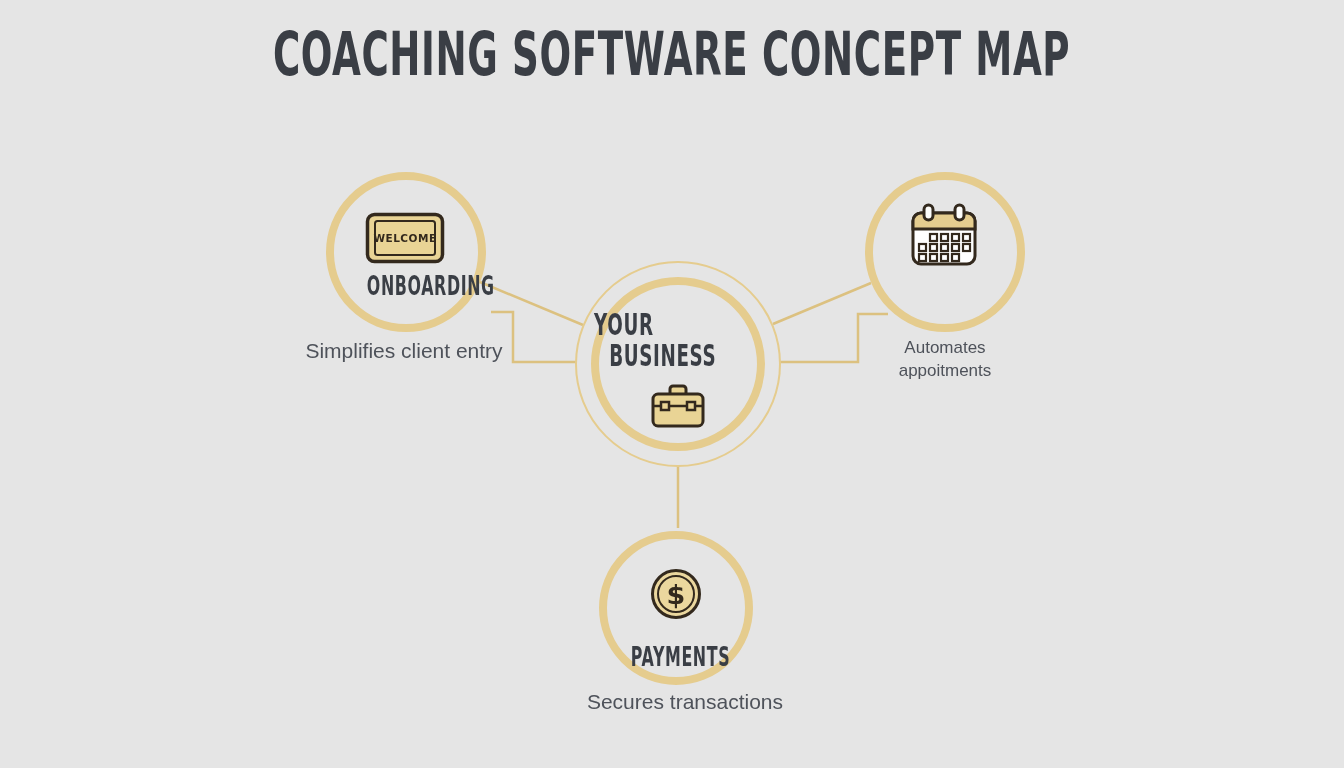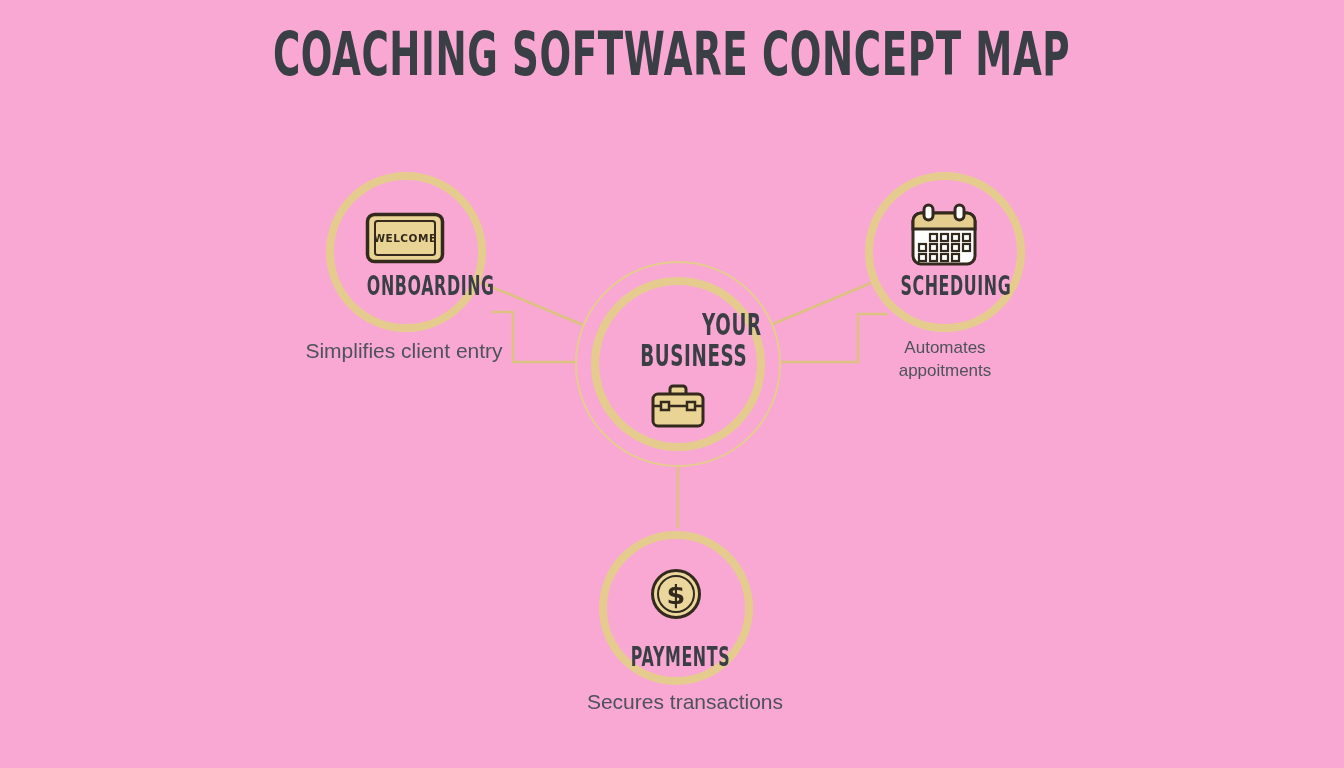--- a/index.html
+++ b/index.html
@@ -1,24 +1,24 @@
 <!DOCTYPE html>
 <html><head>
 <meta charset="utf-8">
 <style>
   html,body{margin:0;padding:0;background:#ffffff;}
   #canvas{
     position:relative;width:1344px;height:768px;overflow:hidden;
-    background:#f9a8d4;
+    background:#e5e5e5;
     font-family:"Liberation Sans",sans-serif;
   }
   .abs{position:absolute;}
   .heading{
     font-family:"DejaVu Sans",sans-serif;
-    font-weight:bold;color:#3A3E45;text-align:right;
+    font-weight:bold;color:#3A3E45;text-align:left;
   }
   .cond{display:inline-block;transform:scaleX(0.61);transform-origin:50% 50%;white-space:nowrap;letter-spacing:1px;}
   #title-wrap{top:20px;left:0;width:1344px;text-align:center;font-size:61px;line-height:68px;}
   .circle{
     position:absolute;border-radius:50%;box-sizing:border-box;border:8px solid #E5CC8E;background:transparent;
   }
   #center-outer{left:575px;top:261px;width:206px;height:206px;border-width:2px;}
   #center-inner{left:591px;top:277px;width:174px;height:174px;border-width:8px;}
   #onboarding-circle{left:326px;top:172px;width:160px;height:160px;}
   #scheduling-circle{left:865px;top:172px;width:160px;height:160px;}
@@ -98,23 +98,20 @@
         <rect x="20" y="41" width="7" height="7"></rect>
       <rect x="31" y="41" width="7" height="7"></rect>
         <rect x="42" y="41" width="7" height="7"></rect>
       <rect x="53" y="41" width="7" height="7"></rect>
       <rect x="9" y="51" width="7" height="7"></rect>
         <rect x="20" y="51" width="7" height="7"></rect>
       <rect x="31" y="51" width="7" height="7"></rect>
         <rect x="42" y="51" width="7" height="7"></rect>
     </g>
   </svg>
-  <div id="scheduling-label" class="heading node-label">
-    <span class="cond">SCHEDUING</span>
-  </div>
   <div id="scheduling-desc" class="desc">Automates appoitments</div>
 
   <div id="payments-circle" class="circle"></div>
   <svg class="icon-abs" style="left:650px;top:568px;" width="52" height="52" viewBox="0 0 52 52">
     <circle cx="26" cy="26" r="23.5" fill="#EBD79E" stroke="#33291D" stroke-width="3"></circle>
     <circle cx="26" cy="26" r="18" fill="none" stroke="#33291D" stroke-width="2"></circle>
     <text x="26" y="36" text-anchor="middle" font-family="DejaVu Sans, sans-serif" font-size="27" font-weight="bold" fill="#33291D">$</text>
   </svg>
   <div id="payments-label" class="heading node-label">
     <span class="cond">PAYMENTS</span>

